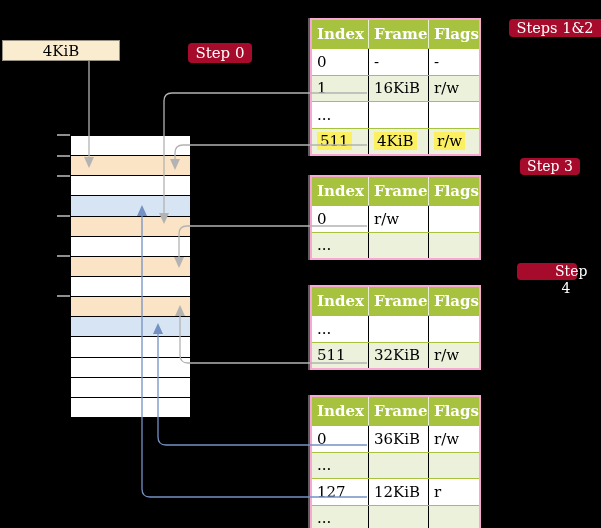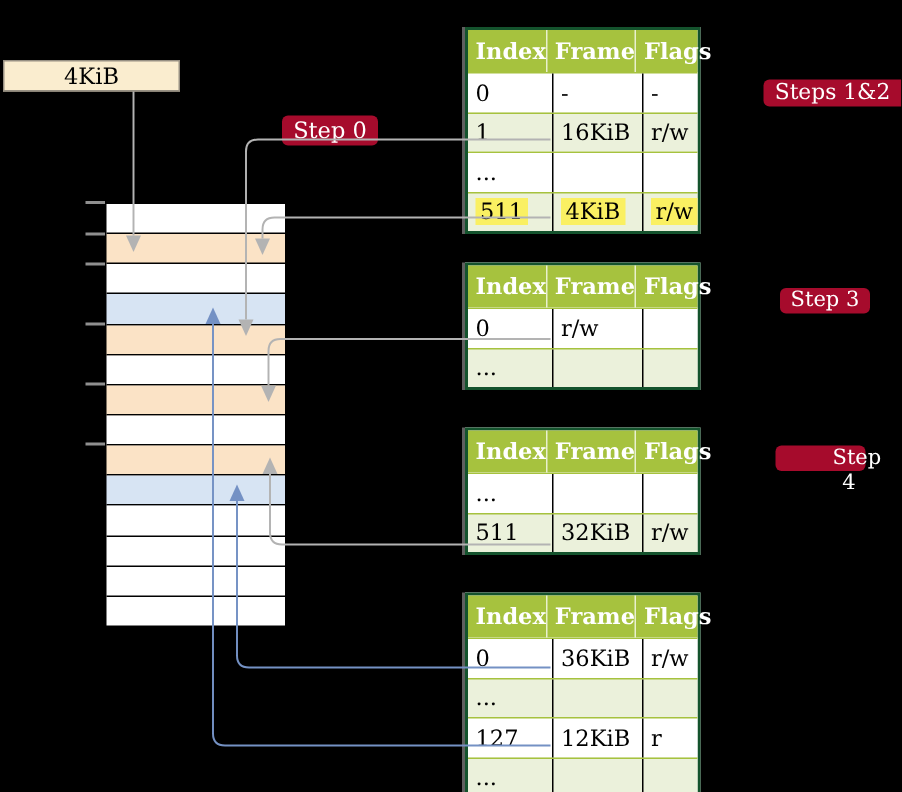--- a/index.html
+++ b/index.html
@@ -4,34 +4,34 @@
 <style>
   html,body{margin:0;padding:0;background:#000;}
   .canvas{position:relative;width:601px;height:528px;background:#000;overflow:hidden;
           font-family:"DejaVu Serif","Liberation Serif",serif;}
   
   .box4kib{position:absolute;left:2px;top:40px;width:118px;height:21px;background:#faedcf;
            border:1px solid #979083;box-sizing:border-box;display:flex;align-items:center;justify-content:center;
            font-size:15px;color:#000;}
   
   .step{position:absolute;background:#a60b2c;color:#fff;text-align:center;border-radius:4px;
-        box-sizing:border-box;margin-top:34px;}
+        box-sizing:border-box;}
   .step0{left:188px;top:43px;width:64px;height:20px;line-height:20px;font-size:15px;}
   .steps12{left:509px;top:19px;width:92px;height:18px;line-height:18px;font-size:14.5px;border-radius:4px 0 0 4px;}
   .step3{left:520px;top:158px;width:60px;height:17px;line-height:17px;font-size:14px;}
   .step4{left:517px;top:263px;width:60px;height:17px;line-height:17px;font-size:14px;padding-left:38px;}
   
   .stack{position:absolute;left:70px;top:135px;width:119px;height:281px;background:#000;
          border:1px solid #000;display:flex;flex-direction:column;}
   .mrow{flex:1;border-bottom:1px solid #000;}
   .mrow:last-child{border-bottom:none;}
   .tick{position:absolute;left:57px;width:13px;height:2px;background:#8f8f8f;}
   
-  .ptable{position:absolute;left:310px;width:157px;border:2px solid #14532d;box-sizing:border-box;
-          background:#ffffff;box-shadow:-2px 0 0 #5f5f5f;}
+  .ptable{position:absolute;left:310px;width:171px;border:2px solid #f9a8d4;box-sizing:border-box;
+          background:#8b5cf6;box-shadow:-2px 0 0 #5f5f5f;}
   .thead{display:flex;height:28px;background:#a6c23e;}
   .hc{box-sizing:border-box;color:#fff;font-weight:bold;font-size:15px;display:flex;align-items:center;
       padding-left:5px;border-right:1px solid rgba(255,255,255,.75);}
   .hc:nth-child(1){width:57px;}.hc:nth-child(2){width:60px;}.hc:nth-child(3){width:50px;border-right:none;flex:1;}
   .trow{display:flex;height:25.5px;border-top:1.5px solid #a6c23e;box-sizing:content-box;background:#fff;}
   .trow.shaded{background:#ebf1db;}
   .trow:first-of-type{border-top:none;}
   .tc{box-sizing:border-box;font-size:15px;color:#000;display:flex;align-items:center;
       padding-left:5px;border-right:1px solid #000;}
   .tc:nth-child(1){width:57px;}.tc:nth-child(2){width:60px;}.tc:nth-child(3){width:50px;border-right:none;flex:1;}

